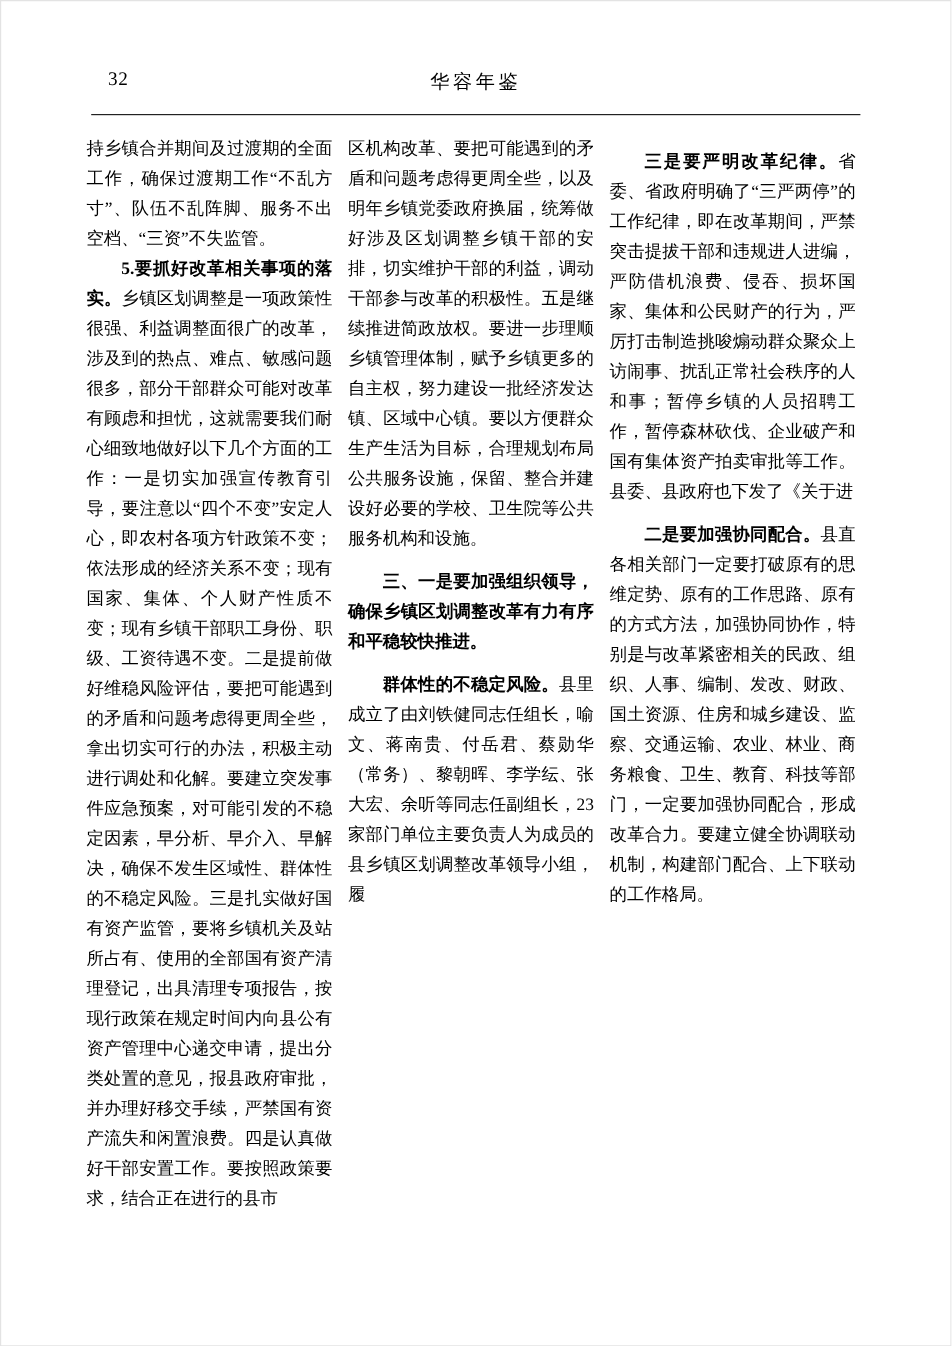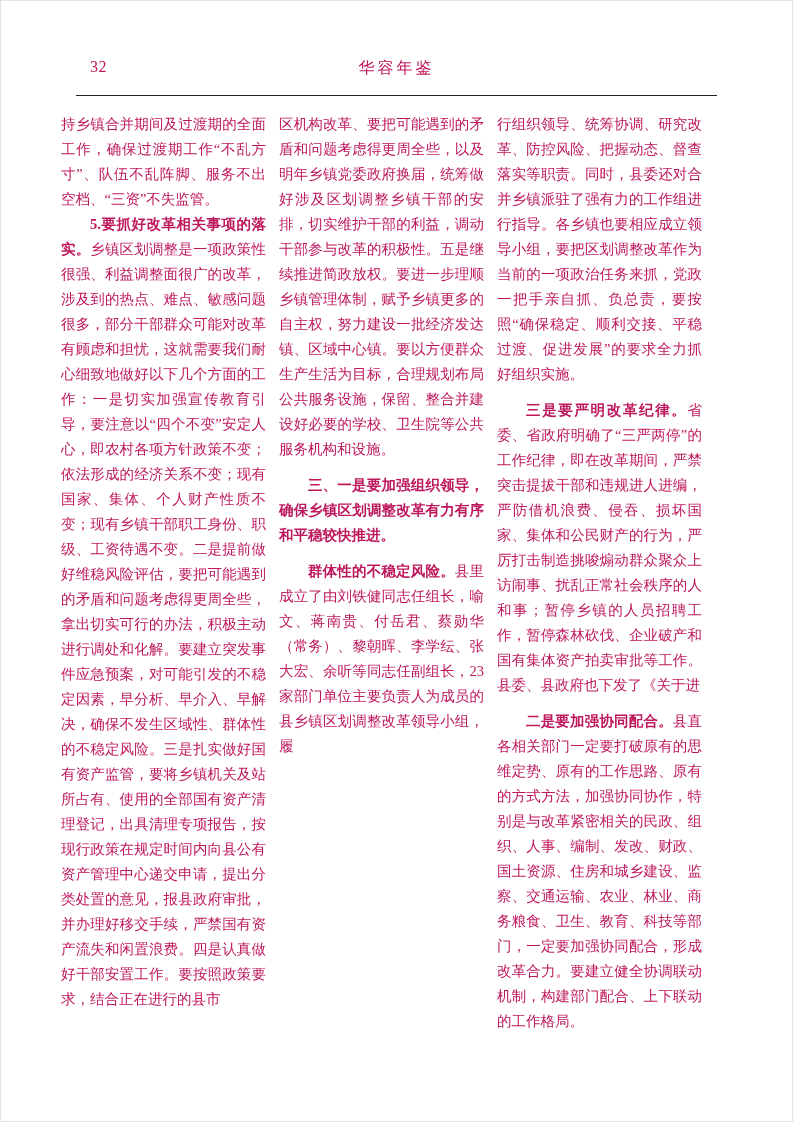--- a/index.html
+++ b/index.html
@@ -7,21 +7,21 @@
     padding: 0;
     background: #ffffff;
   }
   .page {
     position: relative;
     width: 793px;
     height: 1122px;
     background: #ffffff;
     box-shadow: inset 0 0 0 1px #e3e3e3;
     font-family: "Liberation Serif", serif;
-    color: #be185d;
+    color: #000000;
     overflow: hidden;
     box-sizing: border-box;
   }
   .page-header {
     position: relative;
     margin: 0 76px;
     padding-top: 58px;
     height: 38px;
   }
   .page-number {
@@ -44,21 +44,21 @@
     position: absolute;
     left: 76px;
     right: 76px;
     top: 95px;
     height: 0;
     border-top: 1.2px solid #222222;
   }
   .columns {
     position: absolute;
     top: 112px;
-    left: 61px;
+    left: 72px;
     right: 76px;
     display: flex;
     gap: 13px;
   }
   .text-column {
     width: 205px;
     flex: 0 0 205px;
     font-size: 14.5px;
     line-height: 25px;
     text-align: justify;
@@ -102,19 +102,18 @@
       <p class="para"><span class="para-lead">5.要抓好改革相关事项的落实。</span><span>乡镇区划调整是一项政策性很强、利益调整面很广的改革，涉及到的热点、难点、敏感问题很多，部分干部群众可能对改革有顾虑和担忧，这就需要我们耐心细致地做好以下几个方面的工作：一是切实加强宣传教育引导，要注意以“四个不变”安定人心，即农村各项方针政策不变；依法形成的经济关系不变；现有国家、集体、个人财产性质不变；现有乡镇干部职工身份、职级、工资待遇不变。二是提前做好维稳风险评估，要把可能遇到的矛盾和问题考虑得更周全些，拿出切实可行的办法，积极主动进行调处和化解。要建立突发事件应急预案，对可能引发的不稳定因素，早分析、早介入、早解决，确保不发生区域性、群体性的不稳定风险。三是扎实做好国有资产监管，要将乡镇机关及站所占有、使用的全部国有资产清理登记，出具清理专项报告，按现行政策在规定时间内向县公有资产管理中心递交申请，提出分类处置的意见，报县政府审批，并办理好移交手续，严禁国有资产流失和闲置浪费。四是认真做好干部安置工作。要按照政策要求，结合正在进行的县市</span></p>
     </div>
 
     <div class="text-column">
       <p class="para cont"><span>区机构改革、要把可能遇到的矛盾和问题考虑得更周全些，以及明年乡镇党委政府换届，统筹做好涉及区划调整乡镇干部的安排，切实维护干部的利益，调动干部参与改革的积极性。五是继续推进简政放权。要进一步理顺乡镇管理体制，赋予乡镇更多的自主权，努力建设一批经济发达镇、区域中心镇。要以方便群众生产生活为目标，合理规划布局公共服务设施，保留、整合并建设好必要的学校、卫生院等公共服务机构和设施。</span></p>
       <p class="section-heading">三、一是要加强组织领导，确保乡镇区划调整改革有力有序和平稳较快推进。</p>
       <p class="para spaced"><span class="para-lead">群体性的不稳定风险。</span><span>县里成立了由刘铁健同志任组长，喻文、蒋南贵、付岳君、蔡勋华（常务）、黎朝晖、李学纭、张大宏、余听等同志任副组长，23家部门单位主要负责人为成员的县乡镇区划调整改革领导小组，履</span></p>
     </div>
 
     <div class="text-column">
-      <p class="para cont"><span>行组织领导、统筹协调、研究改革、防控风险、把握动态、督查落实等职责。同时，县委还对合并乡镇派驻了强有力的工作组进行指导。各乡镇也要相应成立领导小组，要把区划调整改革作为当前的一项政治任务来抓，党政一把手亲自抓、负总责，要按照“确保稳定、顺利交接、平稳过渡、促进发展”的要求全力抓好组织实施。</span></p>
       <p class="para spaced"><span class="para-lead">三是要严明改革纪律。</span><span>省委、省政府明确了“三严两停”的工作纪律，即在改革期间，严禁突击提拔干部和违规进人进编，严防借机浪费、侵吞、损坏国家、集体和公民财产的行为，严厉打击制造挑唆煽动群众聚众上访闹事、扰乱正常社会秩序的人和事；暂停乡镇的人员招聘工作，暂停森林砍伐、企业破产和国有集体资产拍卖审批等工作。县委、县政府也下发了《关于进</span></p>
       <p class="para spaced"><span class="para-lead">二是要加强协同配合。</span><span>县直各相关部门一定要打破原有的思维定势、原有的工作思路、原有的方式方法，加强协同协作，特别是与改革紧密相关的民政、组织、人事、编制、发改、财政、国土资源、住房和城乡建设、监察、交通运输、农业、林业、商务粮食、卫生、教育、科技等部门，一定要加强协同配合，形成改革合力。要建立健全协调联动机制，构建部门配合、上下联动的工作格局。</span></p>
     </div>
 
   </div>
 </div>
 
 </body></html>

